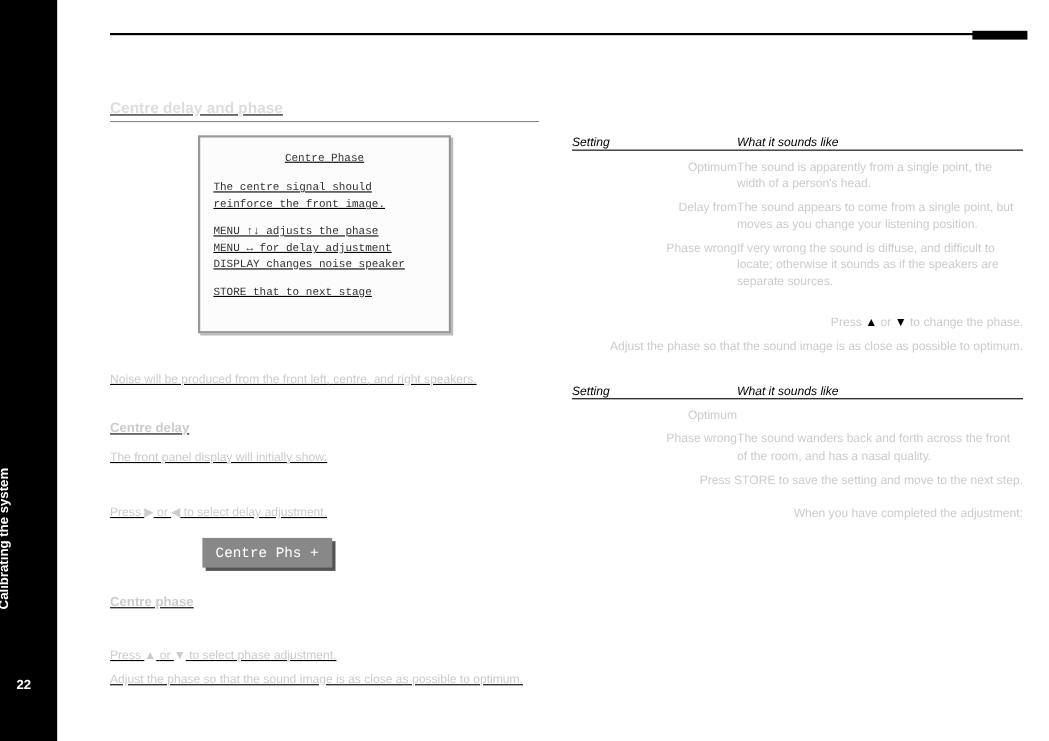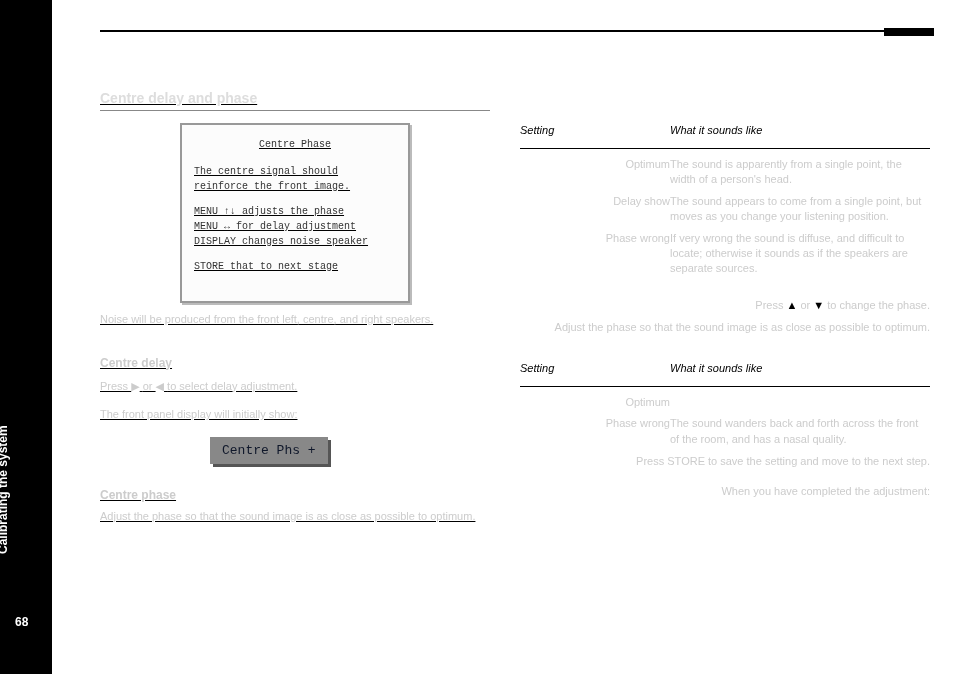--- a/index.html
+++ b/index.html
@@ -82,43 +82,43 @@
     }
     .screenshot-title {
       text-align: center;
       margin-bottom: 12px;
       font-weight: normal;
     }
     .body-text {
       font-size: 11px;
       line-height: 1.5;
       color: #555;
-      margin-top: 8px;
+      margin-top: 34px;
     }
     .display-box {
       display: inline-block;
       background: #888;
-      color: #0f172a;
+      color: #ffffff;
       padding: 6px 12px;
       font-family: 'Courier New', monospace;
       font-size: 13px;
       box-shadow: 3px 3px 0 #555;
-      margin-left: 110px;
+      margin-left: 84px;
       margin-top: 6px;
     }
     .arrow {
       font-size: 11px;
       display: inline-block;
     }
     .table-head {
       display: flex;
       font-style: italic;
       font-size: 11px;
       border-bottom: 1px solid #000;
-      padding-bottom: 12px;
+      padding-bottom: 0;
       margin-bottom: 8px;
     }
     .table-head .col1 { width: 150px; }
     .table-head .col2 { flex: 1; }
     .table-row {
       display: flex;
       font-size: 11px;
       color: #aaa;
       margin-bottom: 6px;
       line-height: 1.4;
@@ -151,21 +151,21 @@
       height: 1px;
       background: #888;
       margin-bottom: 12px;
     }
   </style>
 </head>
 <body>
 
 <div class="black-sidebar">
   <div class="sidebar-text">Calibrating the system</div>
-  <div class="page-number">68</div>
+  <div class="page-number">22</div>
 </div>
 
 <div class="top-rule"></div>
 <div class="corner-block"></div>
 
 <div class="left-col">
   <div class="section-heading-faint">Centre delay and phase</div>
   <div class="sub-rule"></div>
 
   <div class="screenshot-box">
@@ -176,49 +176,56 @@
     <div>MENU ↑↓ adjusts the phase</div>
     <div>MENU ↔ for delay adjustment</div>
     <div>DISPLAY changes noise speaker</div>
     <div style="height:10px"></div>
     <div>STORE that to next stage</div>
   </div>
 
   <div class="body-text faint">Noise will be produced from the front left, centre, and right speakers.</div>
 
   <div class="right-section-title faint">Centre delay</div>
+  <div class="body-text faint" style="margin-top:12px">The front panel display will initially show:</div>
+
   <div class="body-text faint">
     <span>Press </span>
     <span class="arrow">▶</span>
     <span> or </span>
     <span class="arrow">◀</span>
     <span> to select delay adjustment.</span>
   </div>
-
-  <div class="body-text faint" style="margin-top:12px">The front panel display will initially show:</div>
   <div style="margin-top:8px">
     <span class="display-box">Centre Phs +</span>
   </div>
 
   <div class="right-section-title faint" style="margin-top:24px">Centre phase</div>
+  <div class="body-text faint">
+    <span>Press </span>
+    <span class="arrow">▲</span>
+    <span> or </span>
+    <span class="arrow">▼</span>
+    <span> to select phase adjustment.</span>
+  </div>
   <div class="body-text faint" style="margin-top:6px">Adjust the phase so that the sound image is as close as possible to optimum.</div>
 </div>
 
 <div class="right-col">
   <div style="height:44px"></div>
   <div class="table-head">
     <div class="col1">Setting</div>
     <div class="col2">What it sounds like</div>
   </div>
   <div class="table-row faint">
     <div class="col1">Optimum</div>
     <div class="col2">The sound is apparently from a single point, the width of a person's head.</div>
   </div>
   <div class="table-row faint">
-    <div class="col1">Delay show</div>
+    <div class="col1">Delay from</div>
     <div class="col2">The sound appears to come from a single point, but moves as you change your listening position.</div>
   </div>
   <div class="table-row faint">
     <div class="col1">Phase wrong</div>
     <div class="col2">If very wrong the sound is diffuse, and difficult to locate; otherwise it sounds as if the speakers are separate sources.</div>
   </div>
 
   <div class="right-body faint" style="margin-top:20px">
     <span>Press </span>
     <span class="arrow" style="color:#000">▲</span>

